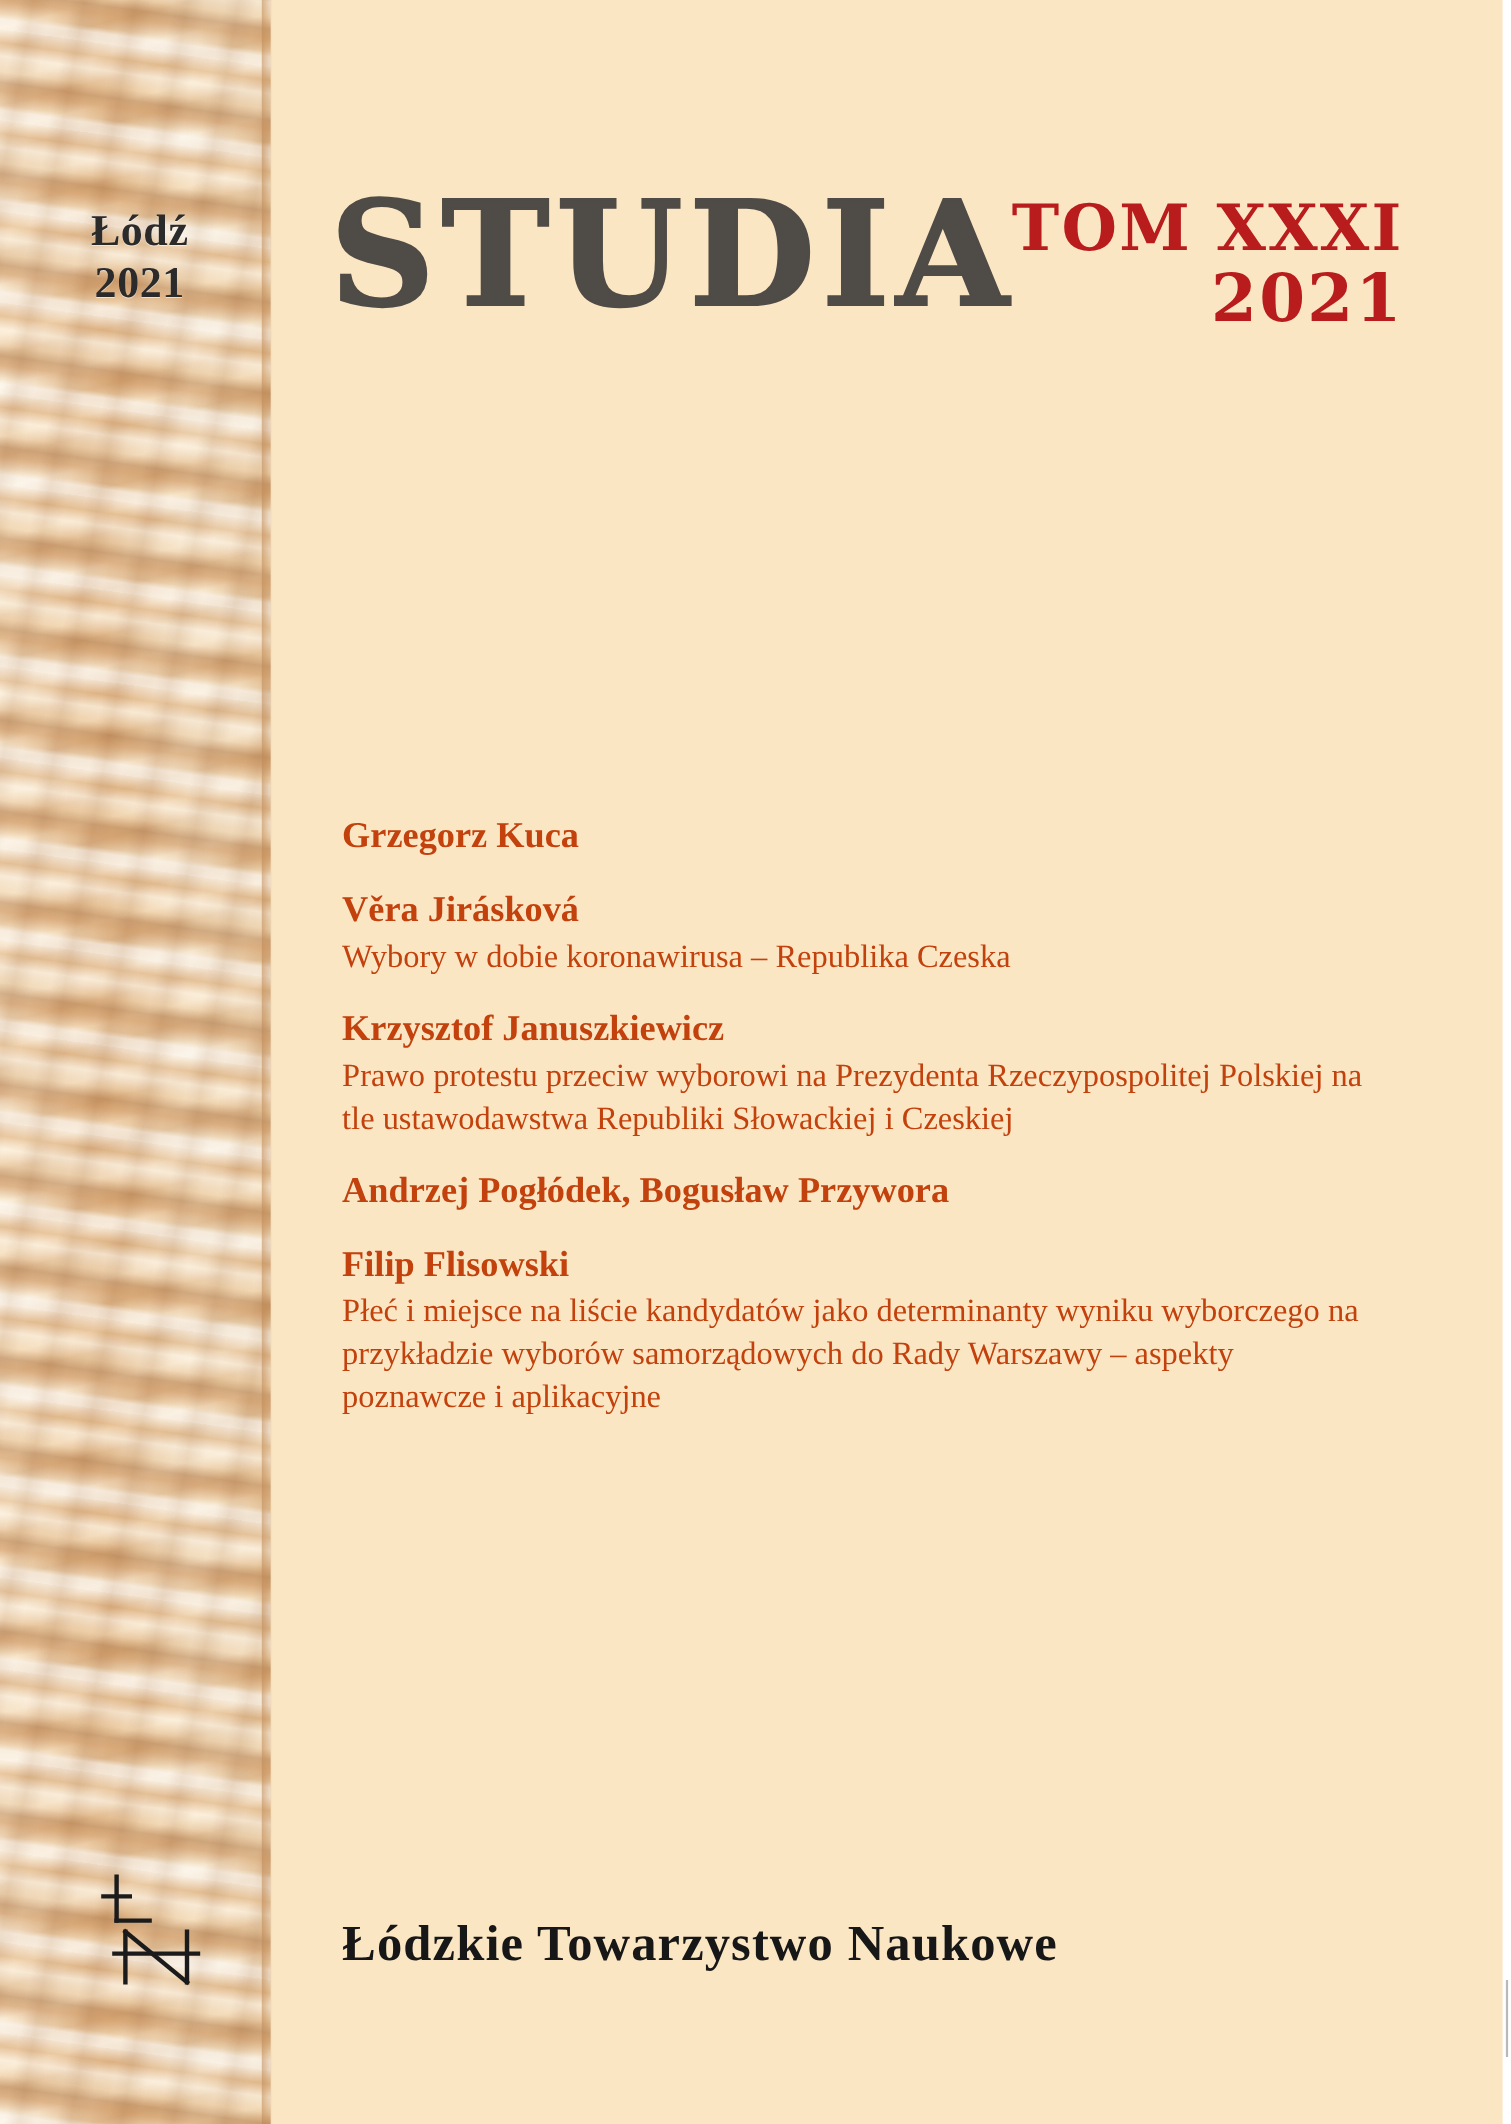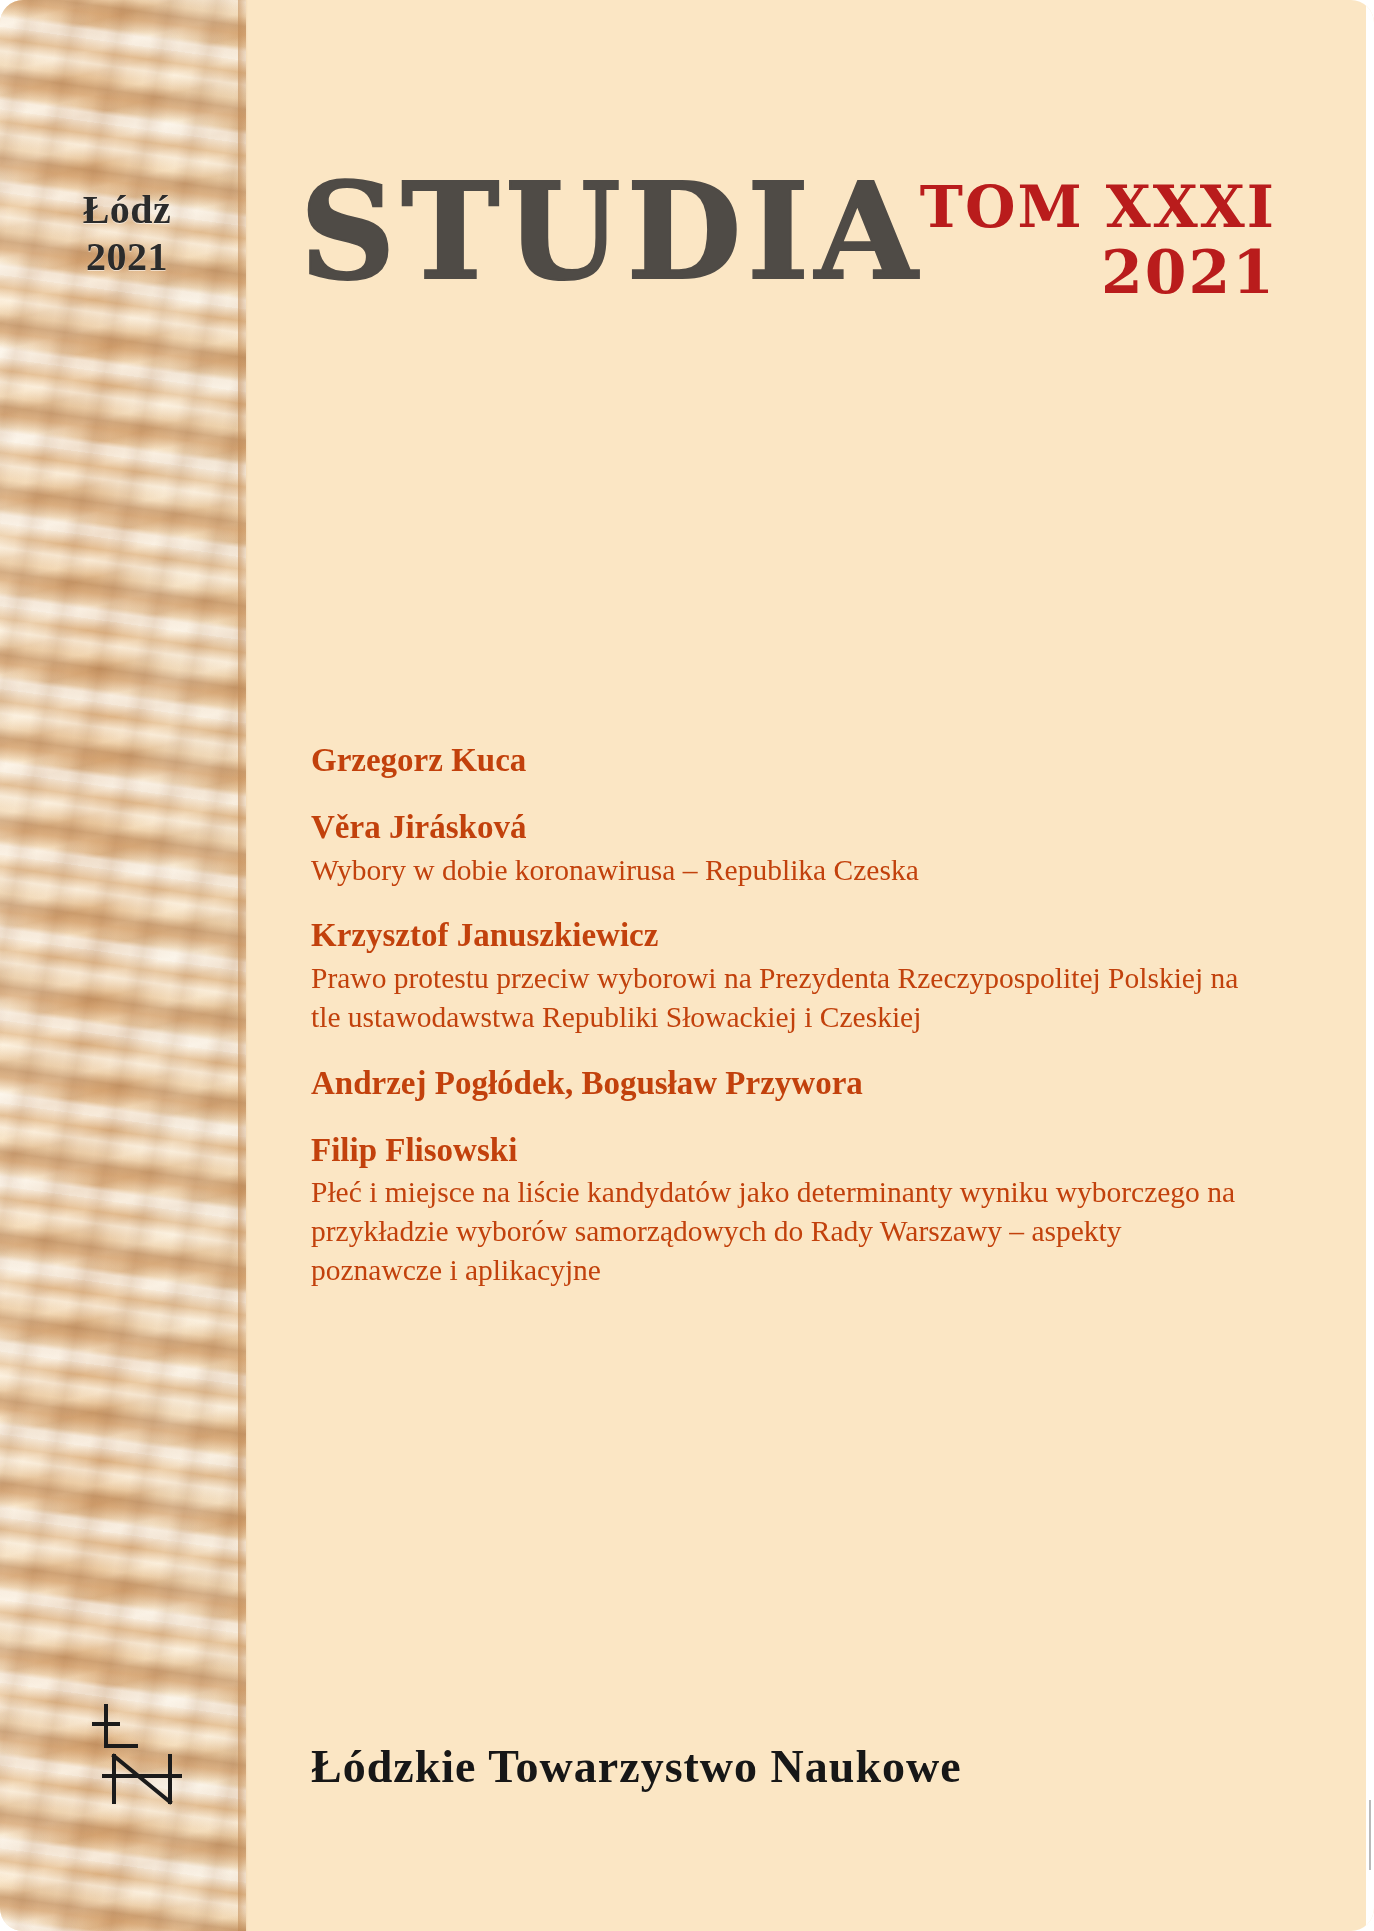--- a/index.html
+++ b/index.html
@@ -7,21 +7,20 @@
     padding: 0;
     background: #ffffff;
   }
   .page {
     position: relative;
     width: 1374px;
     height: 1931px;
     background: #fbe6c4;
     overflow: hidden;
     font-family: "Liberation Serif", serif;
-    border-radius: 23px;
   }
 
   
   .spine {
     position: absolute;
     left: 0;
     top: 0;
     width: 246px;
     height: 1931px;
     background:

